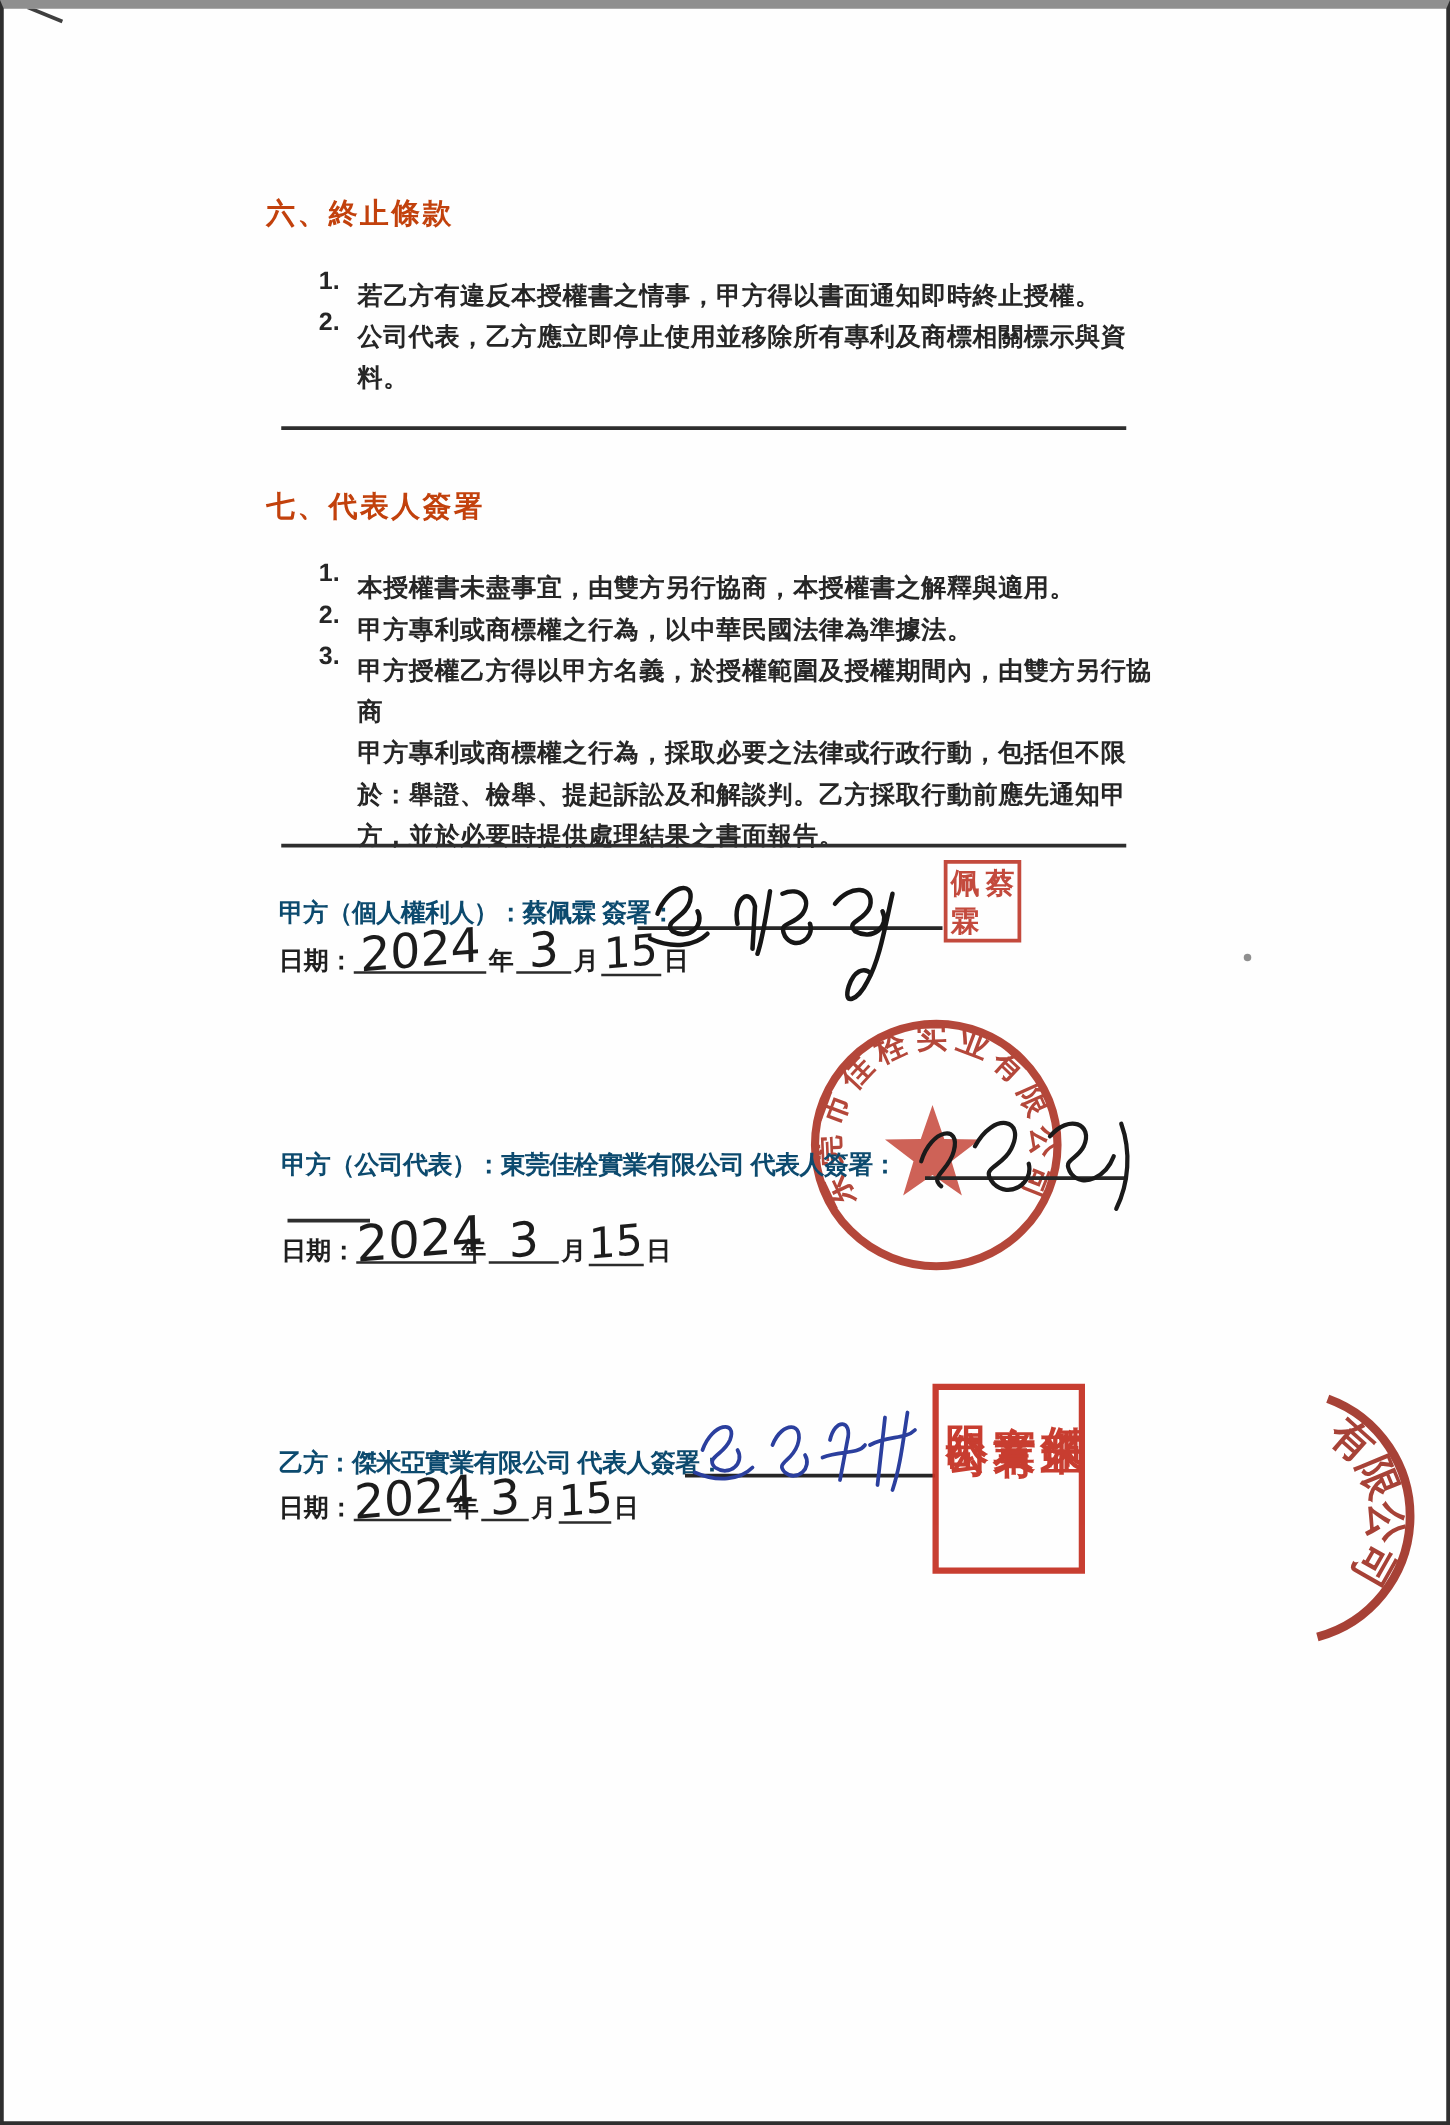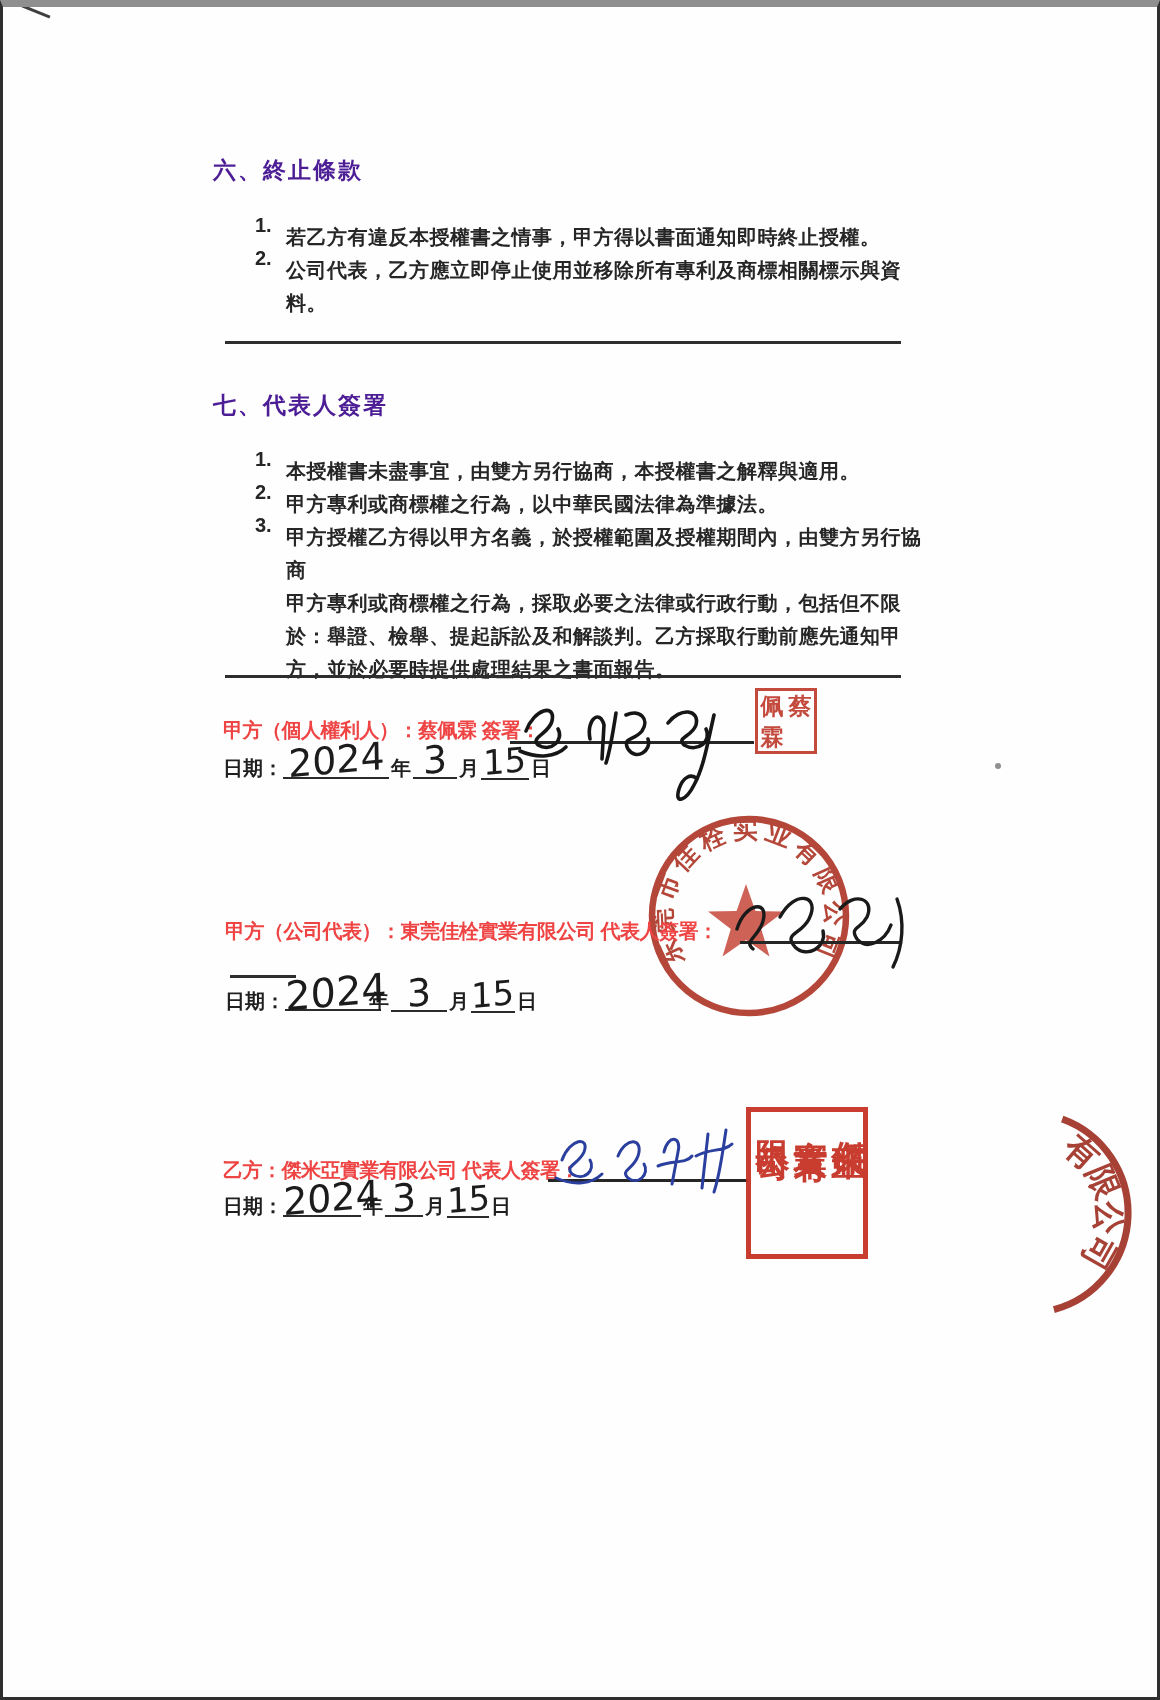--- a/index.html
+++ b/index.html
@@ -3,26 +3,26 @@
 <meta charset="utf-8">
 <style>
   html,body{margin:0;padding:0;background:#e8e8e8;}
   .page{
     position:relative; width:1160px; height:1700px; margin:0 auto;
     background:#fefefe; overflow:hidden; box-sizing:border-box;
     border:3px solid #2f2f2f; border-top:7px solid #8f8f8f;
     font-family:"Liberation Sans", sans-serif; color:#242424;
   }
   .abs{position:absolute;}
-  .heading{font-size:23px; font-weight:700; letter-spacing:2px; color:#4c1d95;}
+  .heading{font-size:23px; font-weight:700; letter-spacing:2px; color:#c2410c;}
   .item{position:absolute; left:252px; display:flex; gap:9px; font-size:20px; font-weight:600; line-height:33px; color:#262626;}
   .item .inum{width:22px; flex:none;}
   .item .itxt{white-space:pre-line; width:640px; letter-spacing:0.5px;margin-top:12px;}
   .rule{position:absolute; height:3px; background:#2e2e2e;}
-  .plabel{position:absolute; font-size:20px; font-weight:600; letter-spacing:-0.5px; color:#ef4444; white-space:nowrap;}
+  .plabel{position:absolute; font-size:20px; font-weight:600; letter-spacing:-0.5px; color:#0c4a6e; white-space:nowrap;}
   .sigline{position:absolute; height:2.5px; background:#262626;}
   .daterow{position:absolute; white-space:nowrap; font-size:20px; font-weight:600; color:#1f1f1f;}
   .blank{display:inline-block; border-bottom:2.5px solid #2b2b2b; text-align:center; height:26px;}
   .hw{display:inline-block; font-size:38px; font-weight:400; color:#1c1c1c;
       transform:rotate(-5deg) skewX(-4deg); line-height:22px; position:relative; top:-2px;
       font-family:"DejaVu Sans", sans-serif;}
   .unit{margin:0 2px;}
   
   .stamp-personal{
     position:absolute; left:752px; top:681px; width:62px; height:66px;

